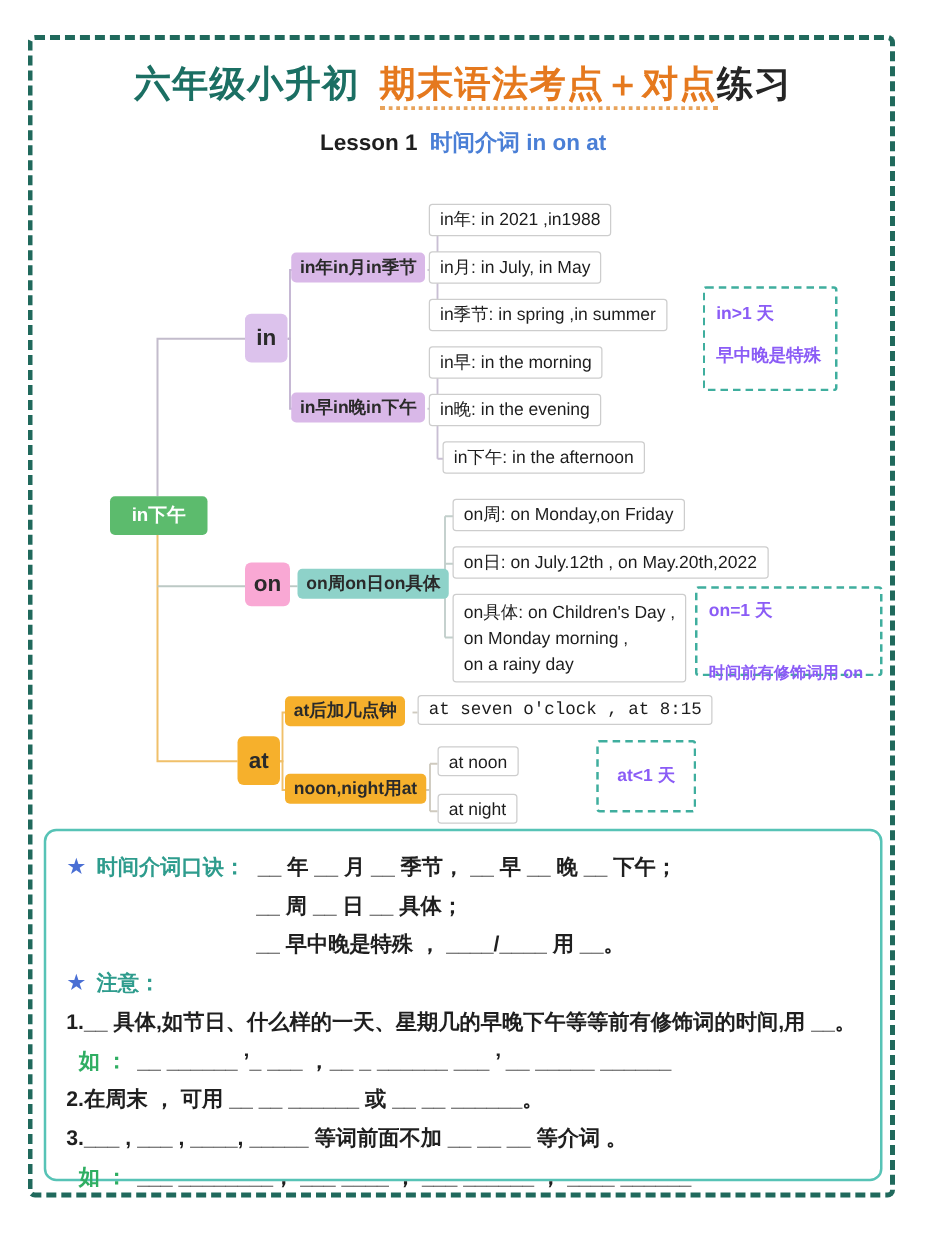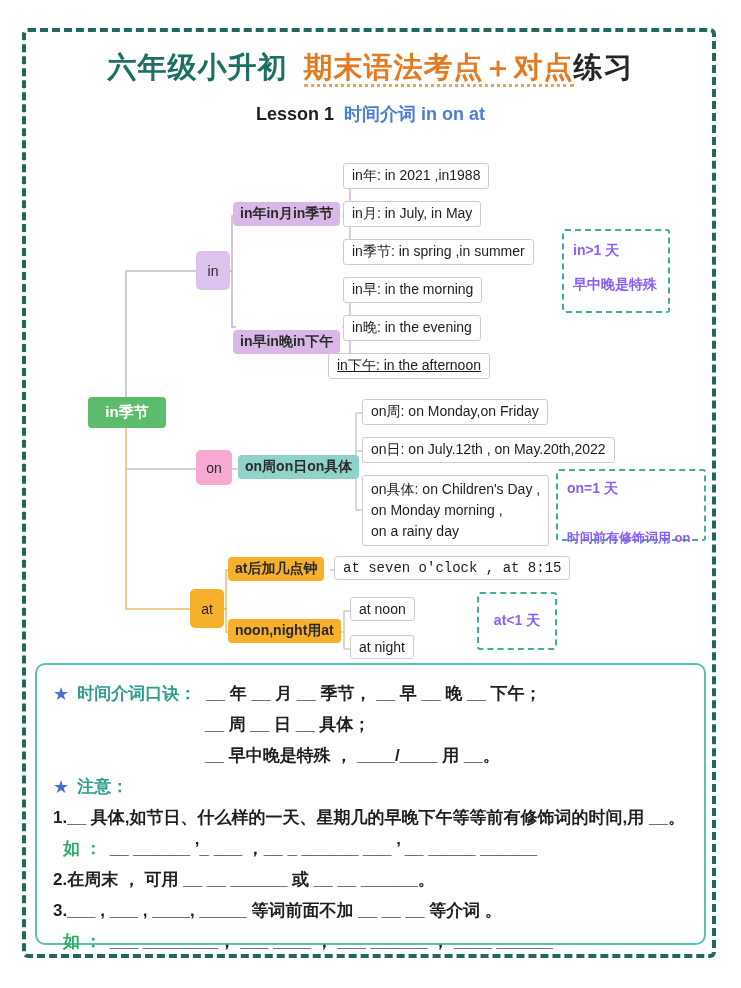--- a/index.html
+++ b/index.html
@@ -20,39 +20,39 @@
   .t-orange{color:#e5791e;border-bottom:3px dotted #e8a35b;padding-bottom:1px;margin-left:16px;}
   .t-dark{color:#252525;}
   .subtitle{
     position:absolute;left:0;top:102px;width:741px;text-align:center;
     font-size:18px;font-weight:bold;white-space:nowrap;
   }
   .s-blue{color:#4a7fd6;margin-left:10px;}
   svg.wires{position:absolute;left:0;top:0;pointer-events:none;}
   .kw{
     position:absolute;display:flex;align-items:center;justify-content:center;
-    font-weight:normal;font-size:14px;border-radius:5px;color:#2a2a2a;
+    font-weight:bold;font-size:18px;border-radius:5px;color:#2a2a2a;
   }
   .kw-in{left:196px;top:251px;width:34px;height:39px;background:#dcc2ec;}
   .kw-on{left:196px;top:450px;width:36px;height:35px;background:#f9a8d4;}
   .kw-at{left:190px;top:589px;width:34px;height:39px;background:#f6b02c;}
   .root{
     position:absolute;left:88px;top:397px;width:78px;height:31px;
     background:#5cbb6d;color:#ffffff;font-weight:bold;font-size:15px;
     display:flex;align-items:center;justify-content:center;border-radius:4px;
   }
   .bl{
     position:absolute;font-size:14px;font-weight:bold;padding:3px 7px;
     border-radius:4px;color:#2a2a2a;white-space:nowrap;text-align:center;
   }
   .bl-purple{background:#d9b8e8;}
   .bl-teal{background:#8ed2c9;}
   .bl-orange{background:#f6b02c;}
   .bl-ing1{left:233px;top:202px;}
-  .bl-ing2{left:233px;top:314px;margin-top:16px;}
+  .bl-ing2{left:233px;top:314px;}
   .bl-ong1{left:238px;top:455px;}
   .bl-atg1{left:228px;top:557px;}
   .bl-atg2{left:228px;top:619px;}
   .leaf{
     position:absolute;font-size:14px;padding:3px 8px;background:#ffffff;
     border:1px solid #cdcdcd;border-radius:3px;white-space:nowrap;color:#1d1d1d;
   }
   .leaf-multi{white-space:pre-line;line-height:21px;}
   .rnote{
     position:absolute;border:2px dashed #3fae9e;border-radius:3px;
@@ -111,31 +111,31 @@
   <path d="M358 469 H356 M356 413 V510 M356 413 H364 M356 451 H364 M356 510 H364" fill="none" stroke="#c2cfcb" stroke-width="1.5"></path>
 
   <path d="M224 609 H226 V570 H228" fill="none" stroke="#f0c06a" stroke-width="1.5"></path>
   <path d="M224 609 H226 V632 H228" fill="none" stroke="#f0c06a" stroke-width="1.5"></path>
 
   <path d="M330 570 H334" fill="none" stroke="#cfcabf" stroke-width="1.5"></path>
 
   <path d="M340 632 H344 M344 611 V649 M344 611 H350 M344 649 H350" fill="none" stroke="#cfcabf" stroke-width="1.5"></path>
 </svg>
 
-<div class="root">in季节</div>
+<div class="root">in下午</div>
 
 <div class="kw kw-in">in</div>
 <div class="bl bl-purple bl-ing1">in年in月in季节</div>
 <div class="leaf" style="left:343px;top:163px;">in年:  in 2021 ,in1988</div>
 <div class="leaf" style="left:343px;top:201px;">in月:  in July, in May</div>
 <div class="leaf" style="left:343px;top:239px;">in季节:  in spring ,in summer</div>
 <div class="bl bl-purple bl-ing2">in早in晚in下午</div>
 <div class="leaf" style="left:343px;top:277px;">in早:  in the morning</div>
 <div class="leaf" style="left:343px;top:315px;">in晚:  in the evening</div>
-<div class="leaf" style="left:328px;top:353px;text-decoration:underline;">in下午:  in the afternoon</div>
+<div class="leaf" style="left:354px;top:353px;">in下午:  in the afternoon</div>
 <div class="rnote rnote-in">
   <div class="l1">in&gt;1 天</div>
   <div class="l2">早中晚是特殊</div>
 </div>
 
 <div class="kw kw-on">on</div>
 <div class="bl bl-teal bl-ong1">on周on日on具体</div>
 <div class="leaf" style="left:362px;top:399px;">on周:  on Monday,on Friday</div>
 <div class="leaf" style="left:362px;top:437px;">on日:  on July.12th , on May.20th,2022</div>
 <div class="leaf leaf-multi" style="left:362px;top:475px;">on具体:  on Children's Day ,

